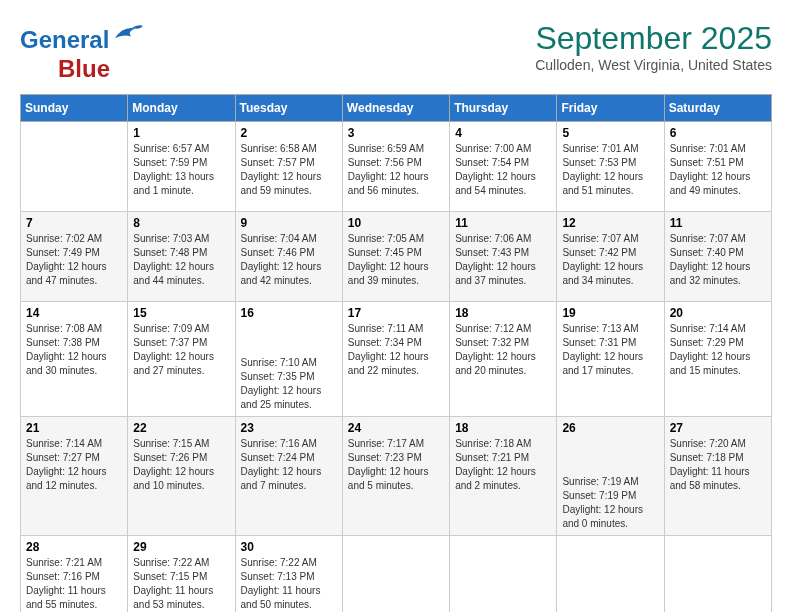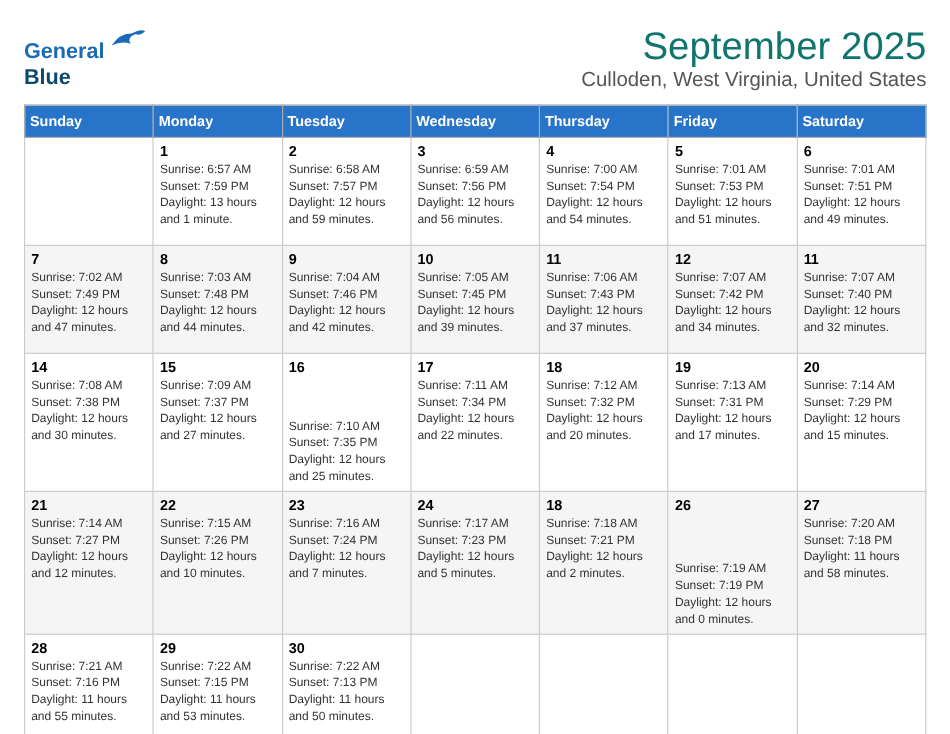--- a/index.html
+++ b/index.html
@@ -14,21 +14,21 @@
       display: flex;
       justify-content: space-between;
       align-items: flex-start;
       margin-bottom: 10px;
     }
     .logo {
       display: flex;
       align-items: center;
     }
     .logo-text {
-      font-size: 18px;
+      font-size: 24px;
       font-weight: bold;
       color: #333;
       line-height: 1.2;
     }
     .logo-text span {
       color: #1a6bb5;
     }
     .logo-bird {
       width: 32px;
       height: 28px;
@@ -36,21 +36,21 @@
     }
     .title-block {
       text-align: right;
     }
     .month-title {
       font-size: 32px;
       color: #0f766e;
       font-weight: normal;
     }
     .subtitle {
-      font-size: 17px;
+      font-size: 14px;
       color: #555;
     }
     table {
       width: 100%;
       border-collapse: collapse;
       font-size: 11px;
       padding-left: 13px;
     }
     thead tr th {
       background-color: #2874c8;
@@ -93,21 +93,21 @@
 <body>
 
 <div class="header">
   <div class="logo">
     <div>
       <div class="logo-text">
         <span style="color:#1a6bb5;">General</span><svg class="logo-bird" viewBox="0 0 40 30" xmlns="http://www.w3.org/2000/svg">
             <path d="M5 20 Q15 5 30 8 Q20 12 25 18 Q15 15 5 20Z" fill="#1a6bb5"></path>
             <path d="M25 8 Q35 2 40 5 Q35 10 30 8Z" fill="#1a6bb5"></path>
           </svg>
-        <br><span style="color:#0c4a6e;">Blue</span>
+        <br><span style="color:#b91c1c;margin-left:38px;">Blue</span>
       </div>
     </div>
   </div>
   <div class="title-block">
     <div class="month-title">September 2025</div>
     <div class="subtitle">Culloden, West Virginia, United States</div>
   </div>
 </div>
 
 <table>

